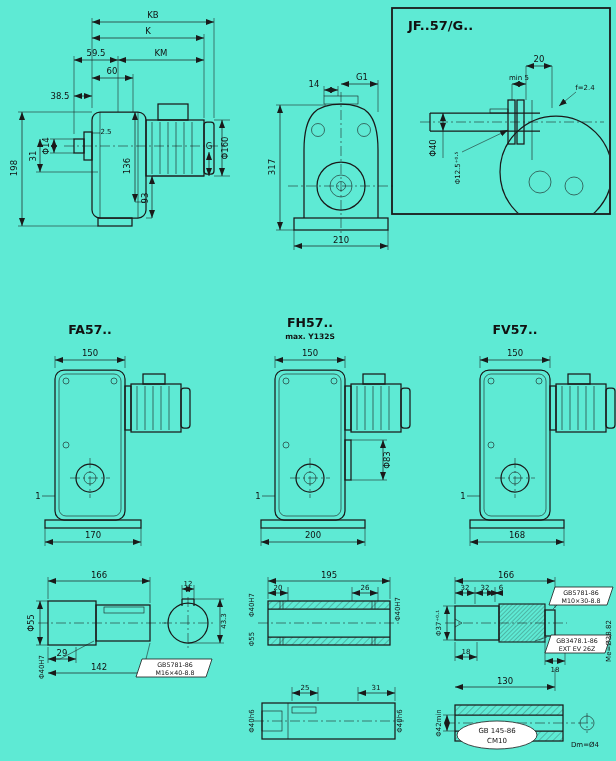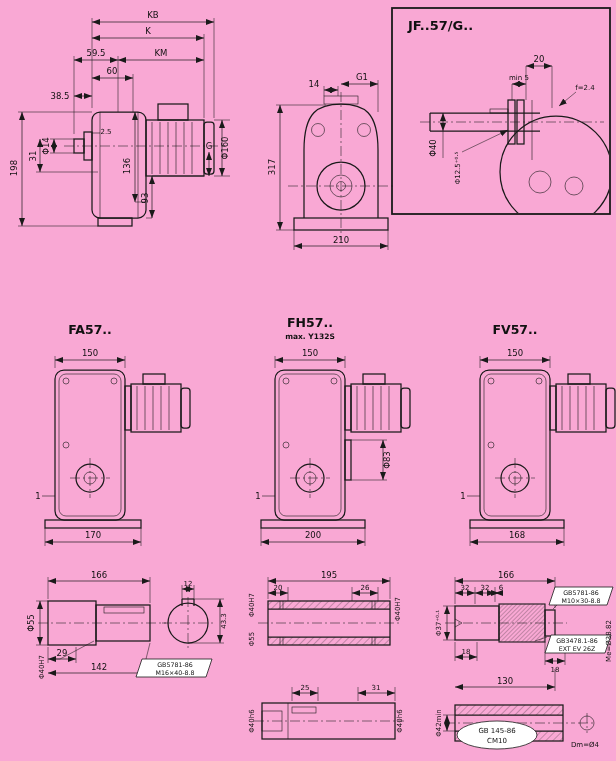--- a/index.html
+++ b/index.html
@@ -1,16 +1,16 @@
 <!DOCTYPE html>
 <html><head>
 <meta charset="utf-8">
 <style>
   html,body{margin:0;padding:0;background:#e8e8e8;}
-  #stage{position:relative;width:616px;height:761px;background:#f9a8d4;overflow:hidden;
+  #stage{position:relative;width:616px;height:761px;background:#5eead4;overflow:hidden;
          font-family:"DejaVu Sans",sans-serif;}
   svg{position:absolute;left:0;top:0;}
   svg text{font-family:"DejaVu Sans",sans-serif;fill:#111;}
   .ol  {fill:none;stroke:#1a1a1a;stroke-width:1.25;}
   .thin{fill:none;stroke:#1a1a1a;stroke-width:0.6;}
   .ext {fill:none;stroke:#1a1a1a;stroke-width:0.55;}
   .dim {fill:none;stroke:#1a1a1a;stroke-width:0.7;}
   .cl  {fill:none;stroke:#1a1a1a;stroke-width:0.55;stroke-dasharray:10 3 2 3;}
   .flag{fill:#ffffff;stroke:#1a1a1a;stroke-width:0.8;}
   .dt  {font-size:8.5px;text-anchor:middle;}

